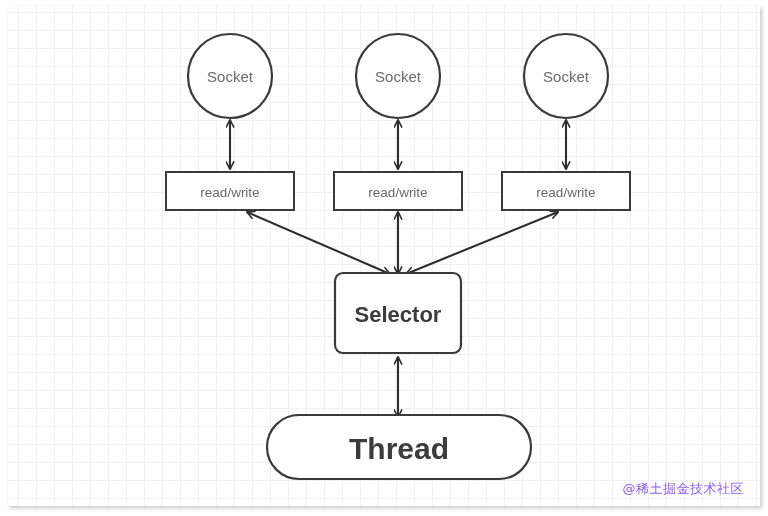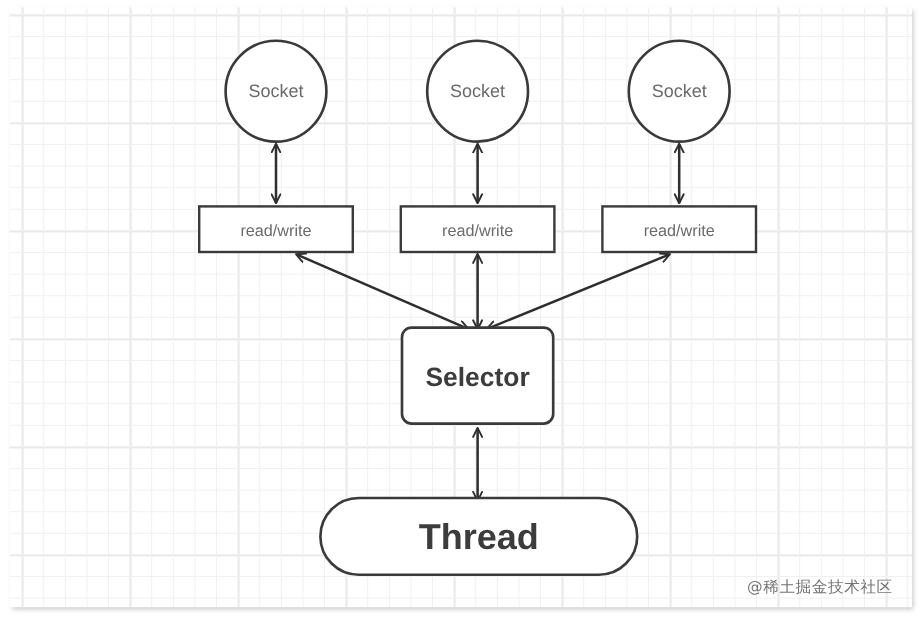--- a/index.html
+++ b/index.html
@@ -96,21 +96,21 @@
     stroke-width: 2.1;
     fill: none;
   }
 
   #watermark {
     position: absolute;
     right: 16px;
     bottom: 8px;
     font-family: "DejaVu Sans", sans-serif;
     font-size: 13px;
-    color: #737373;
+    color: #8b5cf6;
     letter-spacing: 0.5px;
     white-space: nowrap;
     user-select: none;
   }
 </style>
 </head>
 <body>
 
 <div id="screenshot">
 

